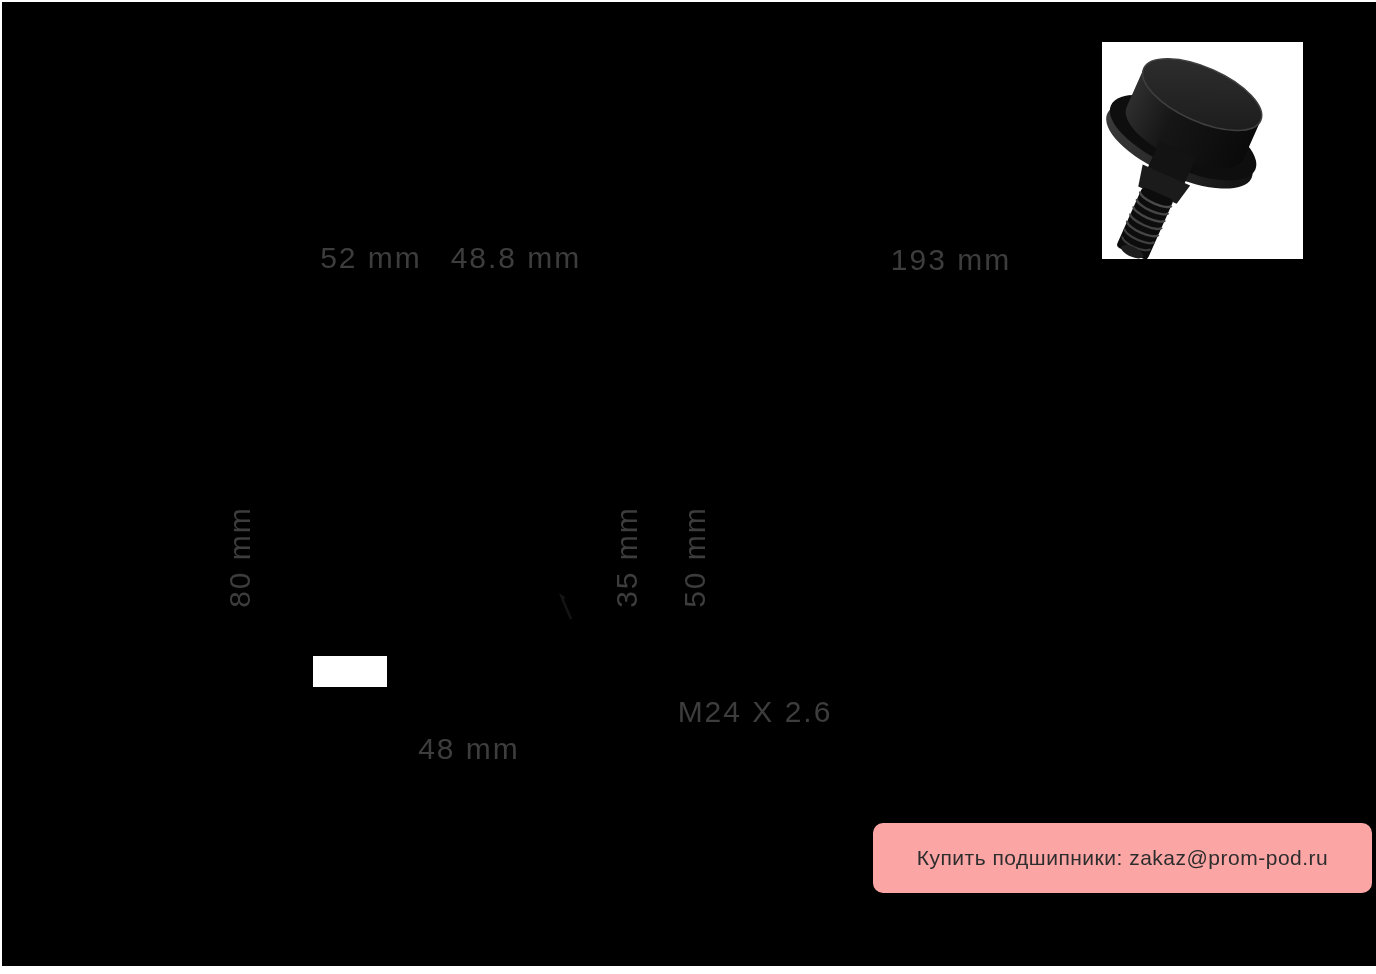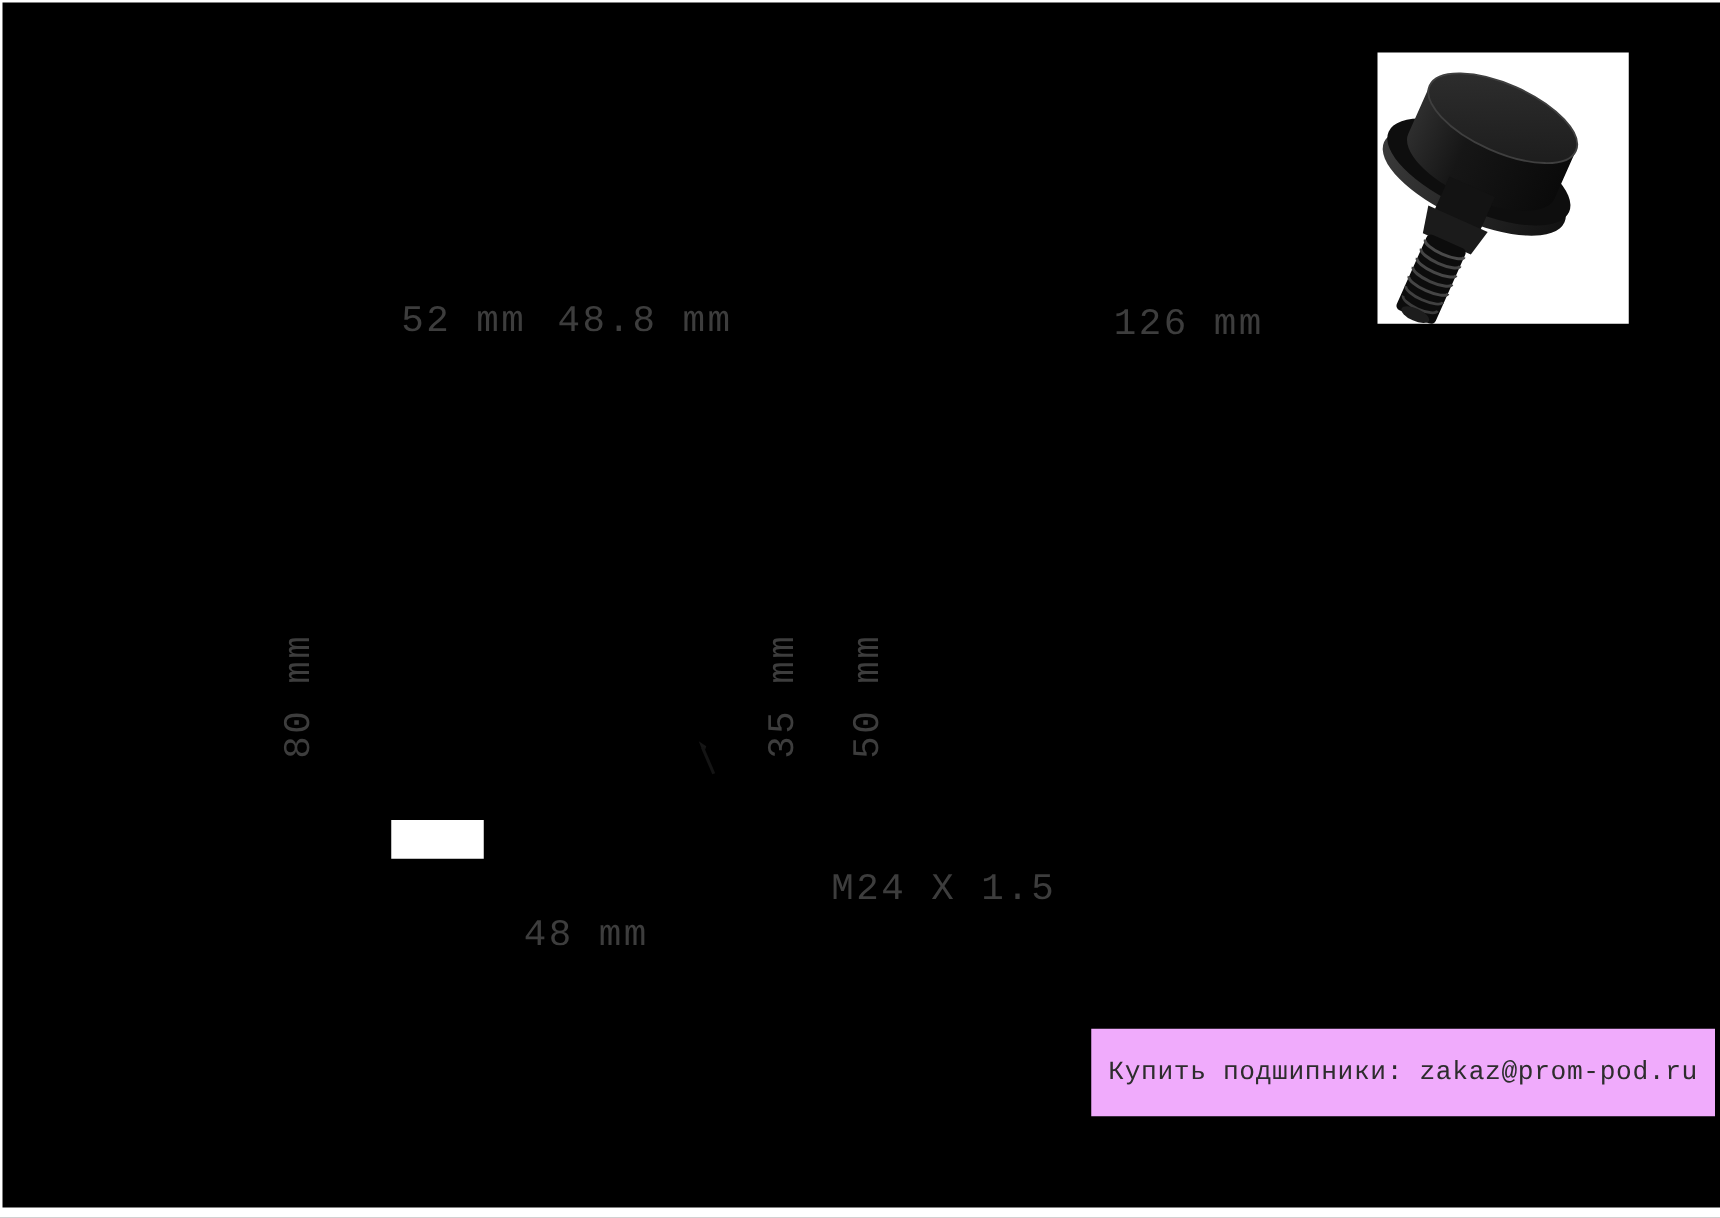--- a/index.html
+++ b/index.html
@@ -1,20 +1,20 @@
 <!DOCTYPE html>
 <html><head>
 <meta charset="utf-8">
 <style>
   html,body{margin:0;padding:0;background:#ffffff;}
   #stage{
     position:relative;
     width:1376px;height:974px;
     background:#ffffff;
-    font-family:Liberation Mono, monospace;
+    font-family:Liberation Sans, sans-serif;
     overflow:hidden;
   }
   
   #canvas{
     position:absolute;
     left:2px;top:2px;right:0;bottom:8px;
     background:#000000;
   }
   .dim-label{
     position:absolute;
@@ -50,43 +50,44 @@
   #photo-box{
     position:absolute;
     left:1100px;top:40px;
     width:201px;height:217px;
     background:#ffffff;
   }
   #banner{
     position:absolute;
     left:871px;top:821px;
     width:499px;height:70px;
-    background:#f0abfc;
+    background:#fca5a5;
     display:flex;
     align-items:center;
     justify-content:center;
+    border-radius:10px;
   }
   #banner .banner-text{
     color:#2d2d2d;
     font-size:21px;
     letter-spacing:0.5px;
     white-space:nowrap;
   }
 </style>
 </head>
 <body>
 
 <div id="stage">
   <div id="canvas">
 
     <div class="dim-label pos-52">52 mm</div>
     <div class="dim-label pos-695">48.8 mm</div>
-    <div class="dim-label pos-102">126 mm</div>
+    <div class="dim-label pos-102">193 mm</div>
     <div class="dim-label pos-29">48 mm</div>
-    <div class="dim-label pos-thread">M24 X 1.5</div>
+    <div class="dim-label pos-thread">M24 X 2.6</div>
 
     <div class="dim-label vertical pos-80">80 mm</div>
     <div class="dim-label vertical pos-35">35 mm</div>
     <div class="dim-label vertical pos-50">50 mm</div>
 
     <svg id="leader-arrow" width="30" height="40" viewBox="0 0 30 40">
       <polygon points="7,5 13,9 11,15" fill="#161616"></polygon>
       <line x1="10" y1="10" x2="19" y2="31" stroke="#141414" stroke-width="2.5"></line>
     </svg>
 

